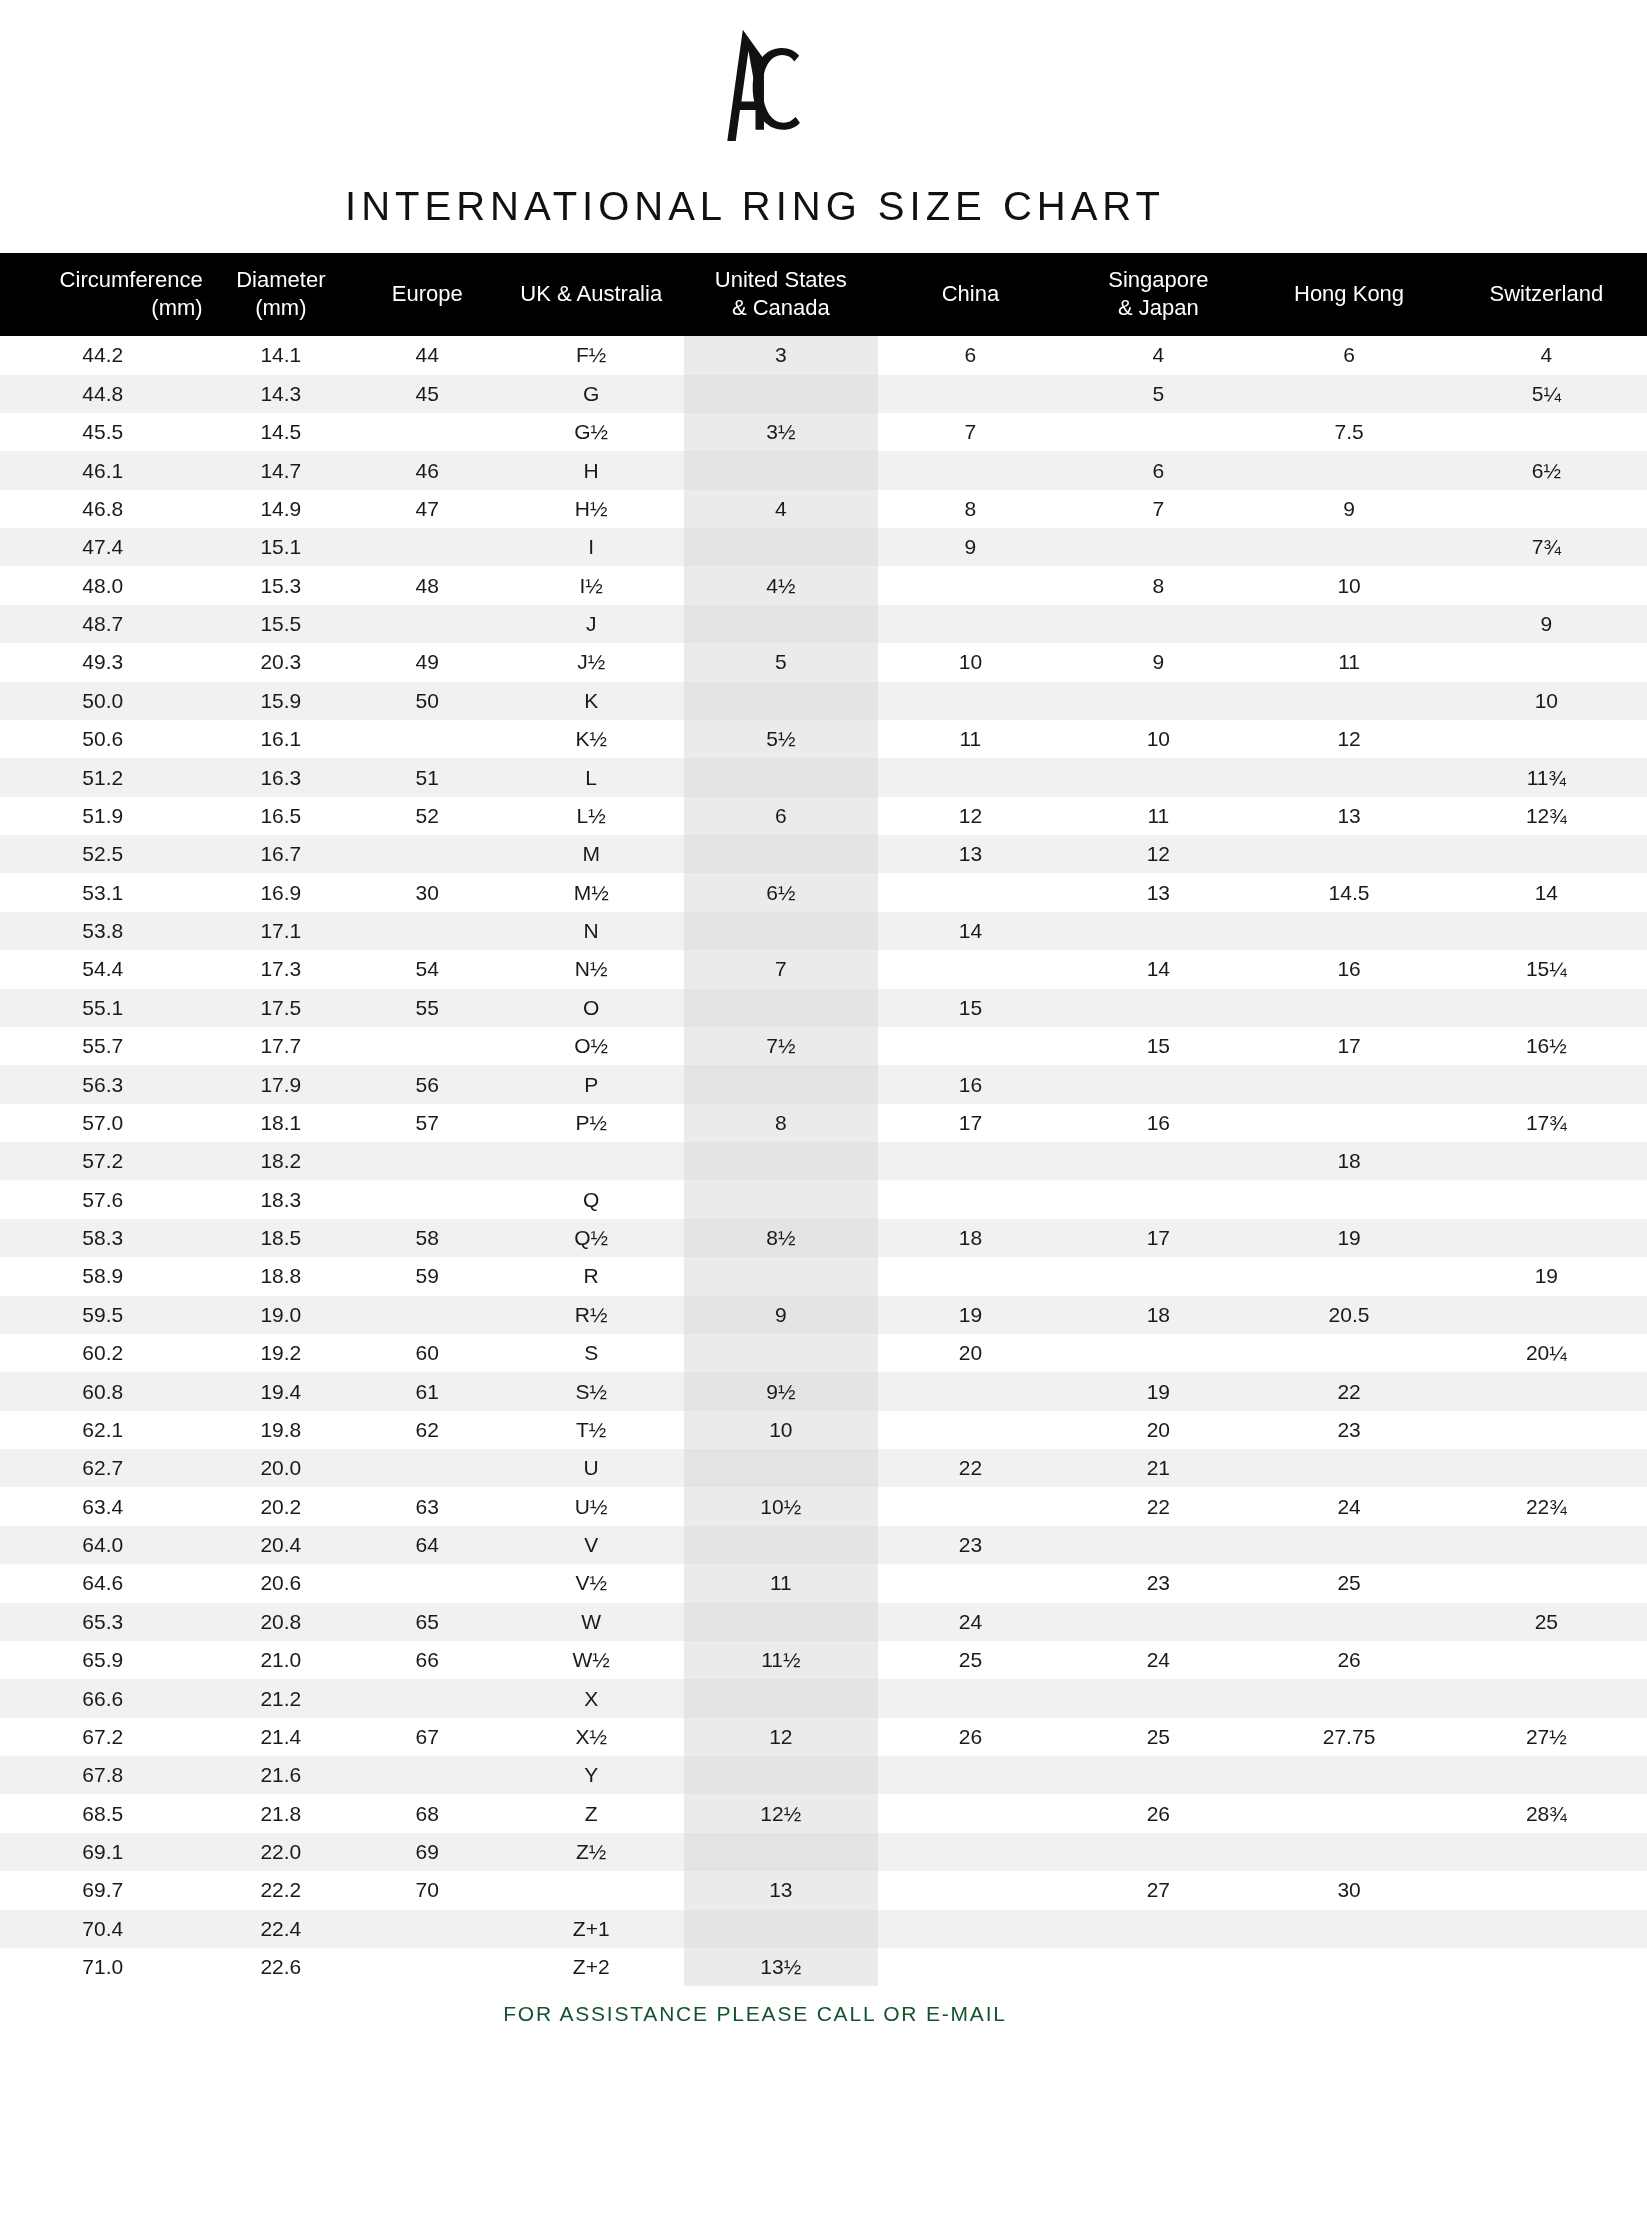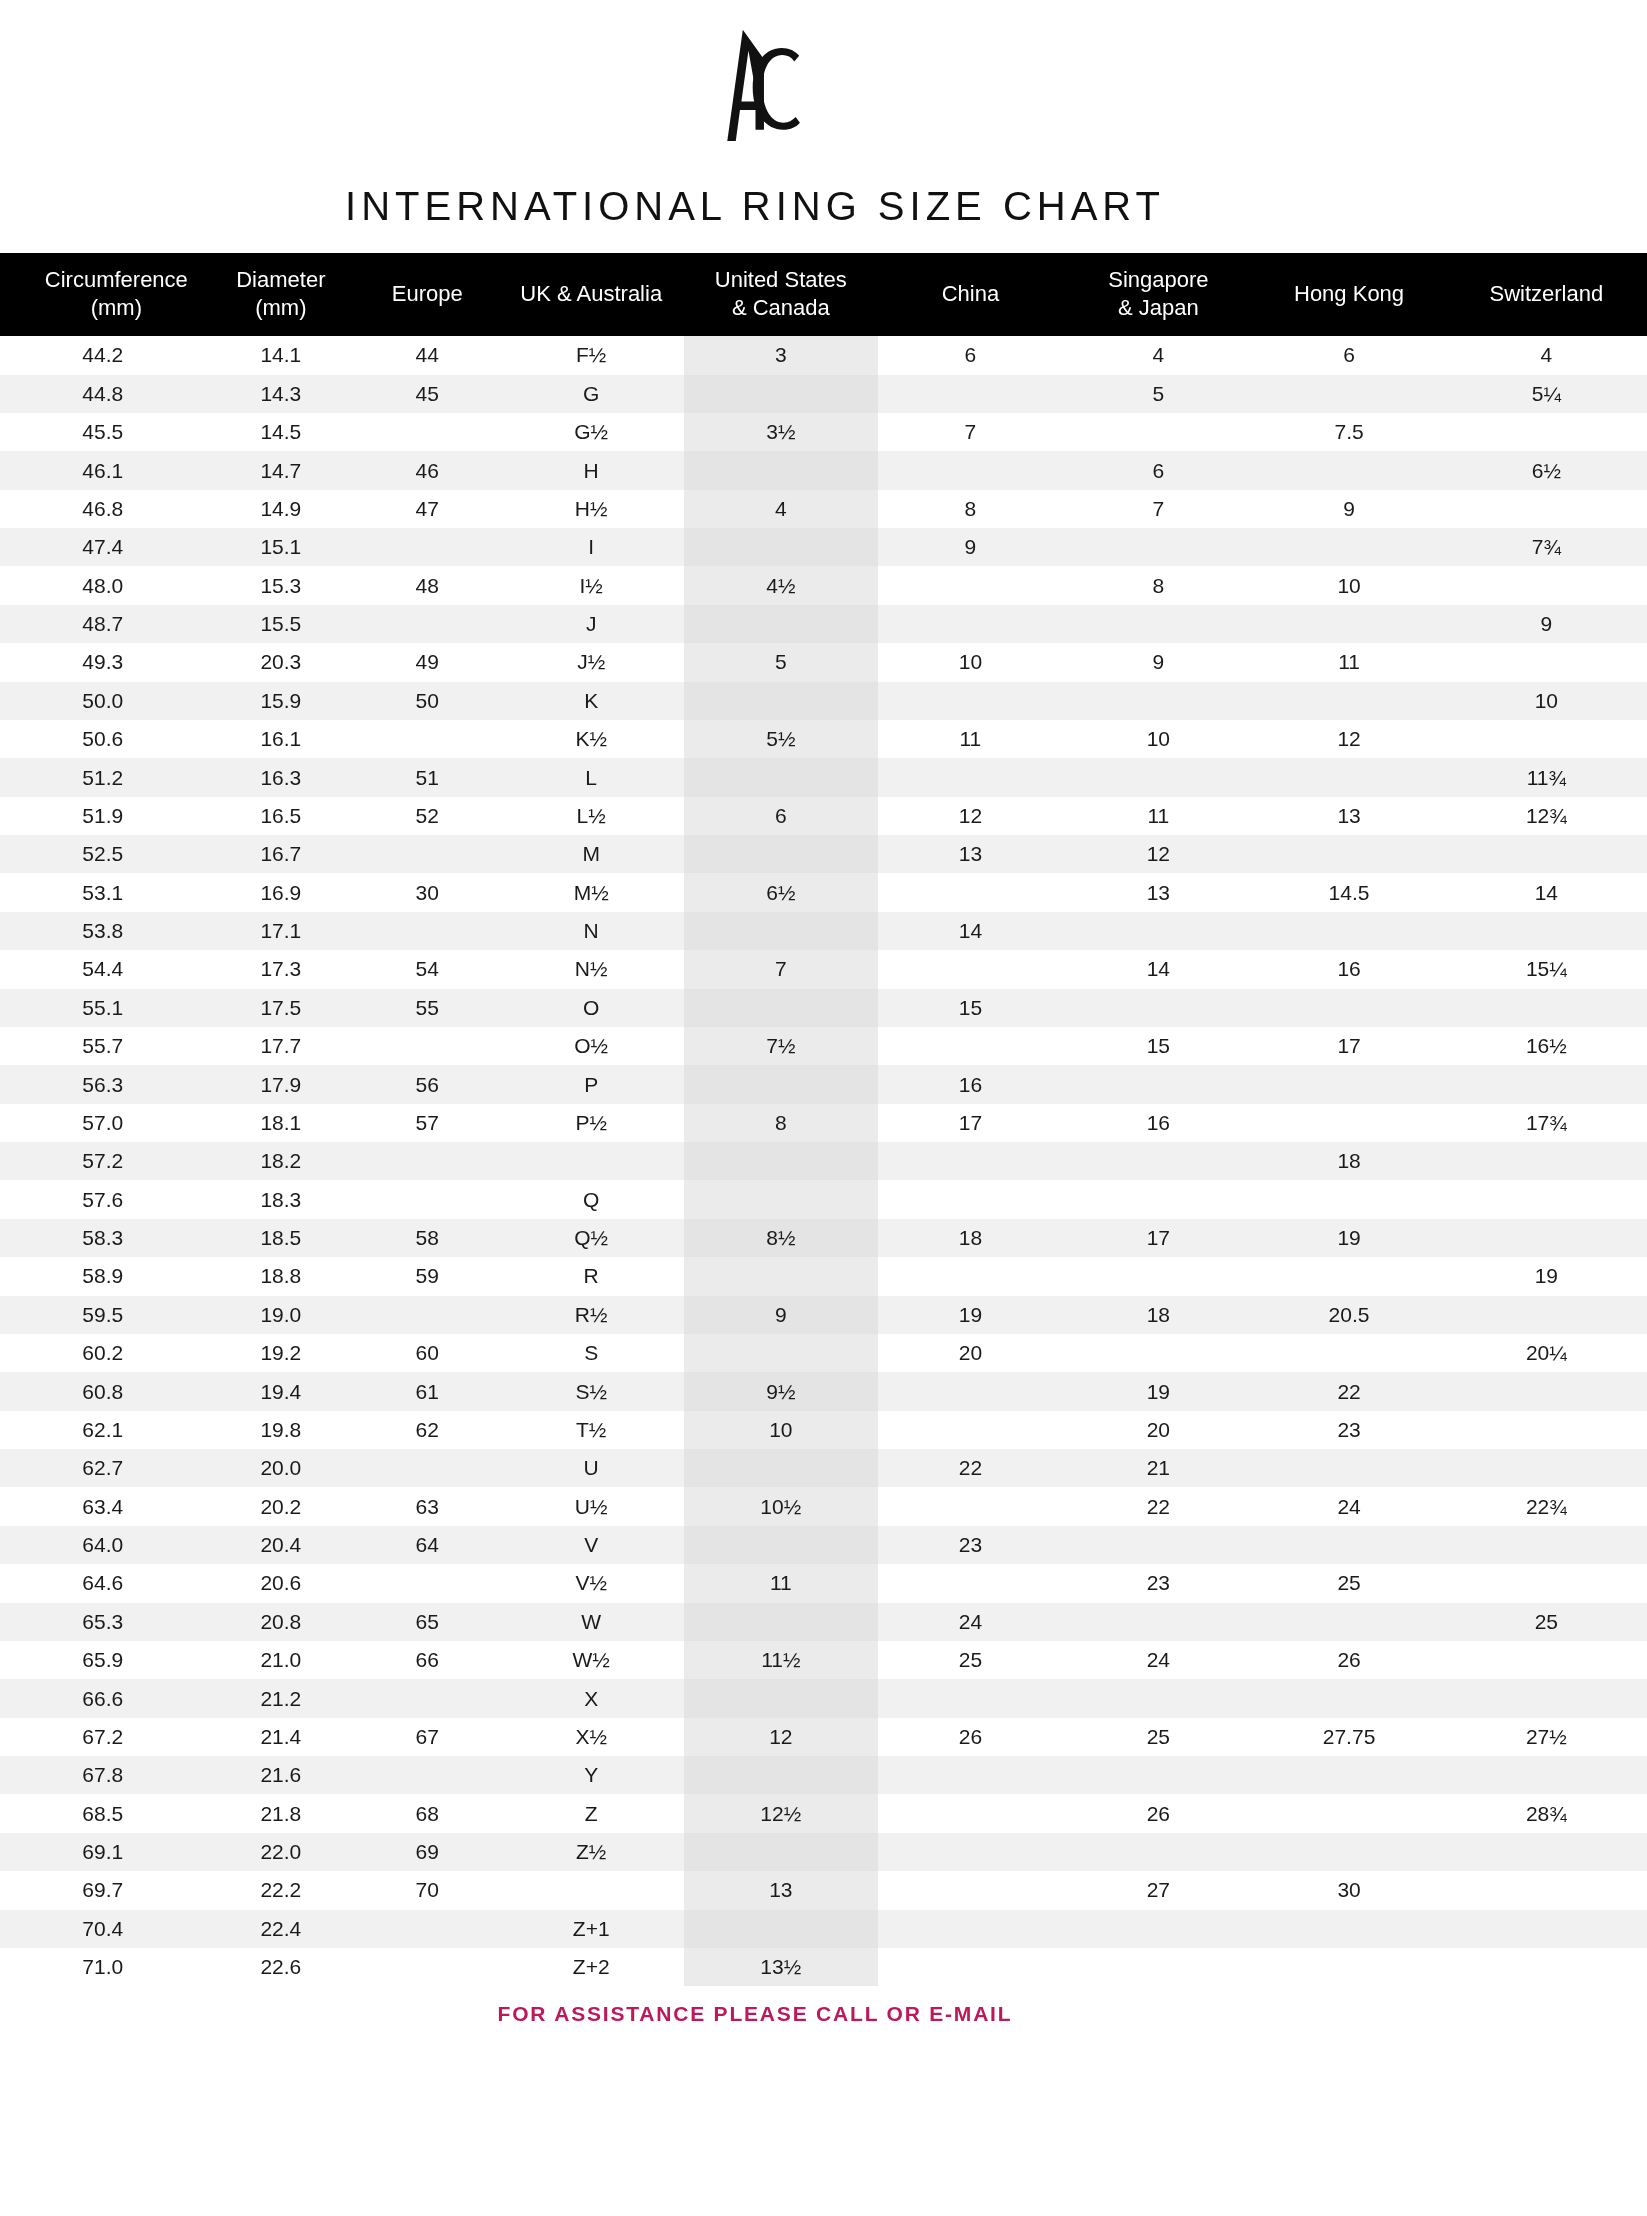--- a/index.html
+++ b/index.html
@@ -45,21 +45,21 @@
     background: #000000;
     color: #ffffff;
     font-weight: 400;
     font-size: 22px;
     line-height: 1.28;
     padding: 12.7px 2.8px 14px 2.8px;
     text-align: center;
     vertical-align: middle;
   }
   table.chart thead th.col-circ {
-    text-align: center;
+    text-align: right;
     padding-left: 30px;
   }
   table.chart tbody td {
     font-size: 21px;
     text-align: center;
     padding: 5.7px 2.8px;
     height: 27px;
     color: #1a1a1a;
   }
   
@@ -76,23 +76,22 @@
   tbody tr:nth-child(odd) td { background: #ffffff; }
   tbody tr:nth-child(even) td { background: #f1f1f1; }
   
   tbody td.us { background: #ebebeb !important; }
   tbody tr:nth-child(even) td.us { background: #e4e4e4 !important; }
 
   .footer {
     text-align: center;
     font-size: 21px;
     letter-spacing: 1.8px;
-    color: #be185d;
+    color: #14532d;
     padding: 15.5px 0 18.4px 0;
-    font-weight: bold;
   }
 </style>
 </head>
 <body>
 
 <div class="page">
 
   <div class="logo-wrap">
     <span class="logo">
       <svg viewBox="0 0 200 200" width="141" height="141" aria-hidden="true">

